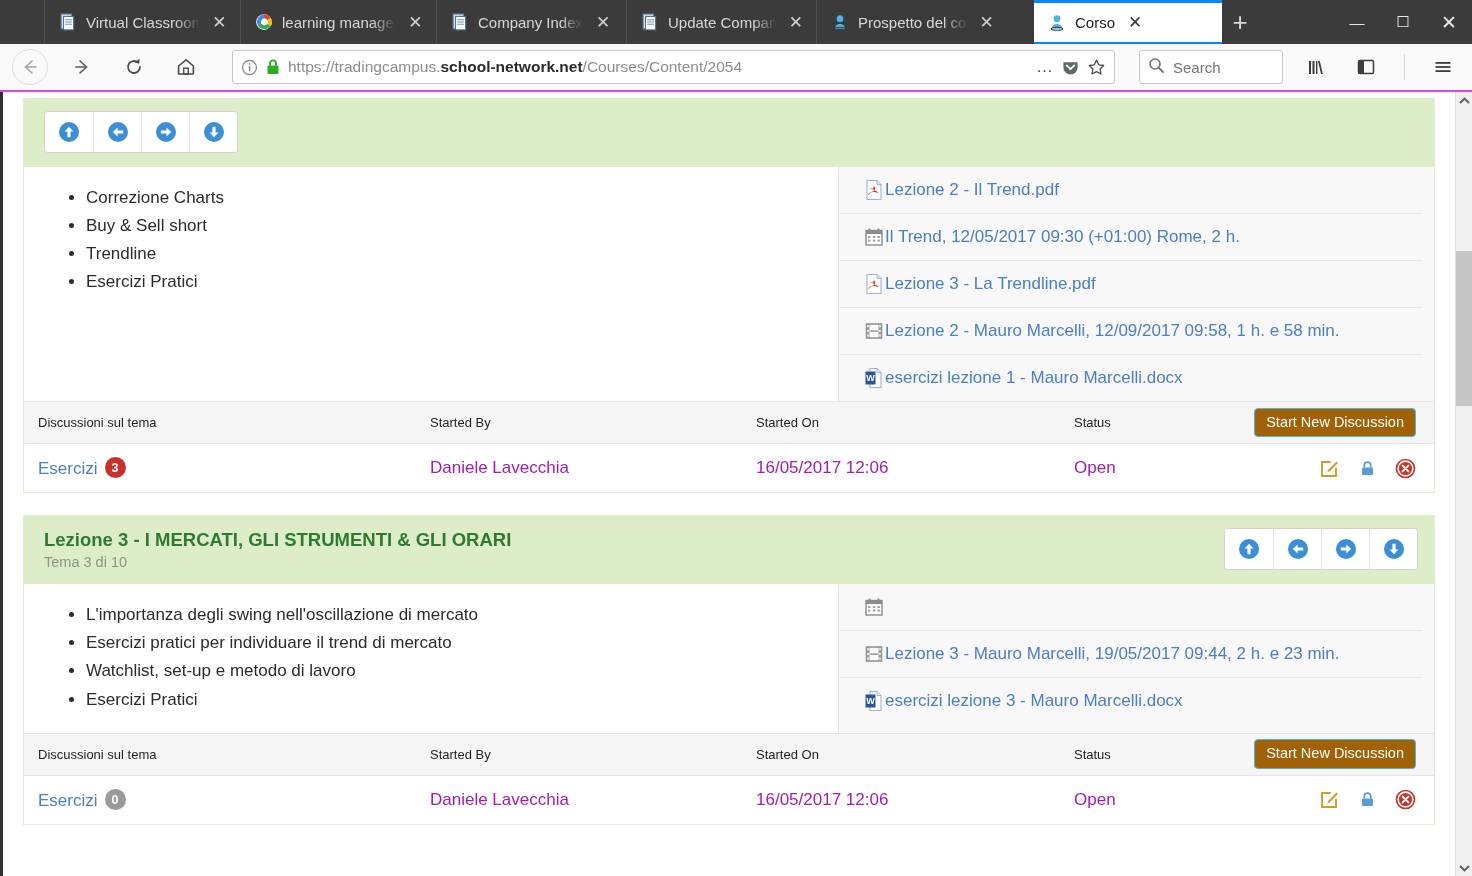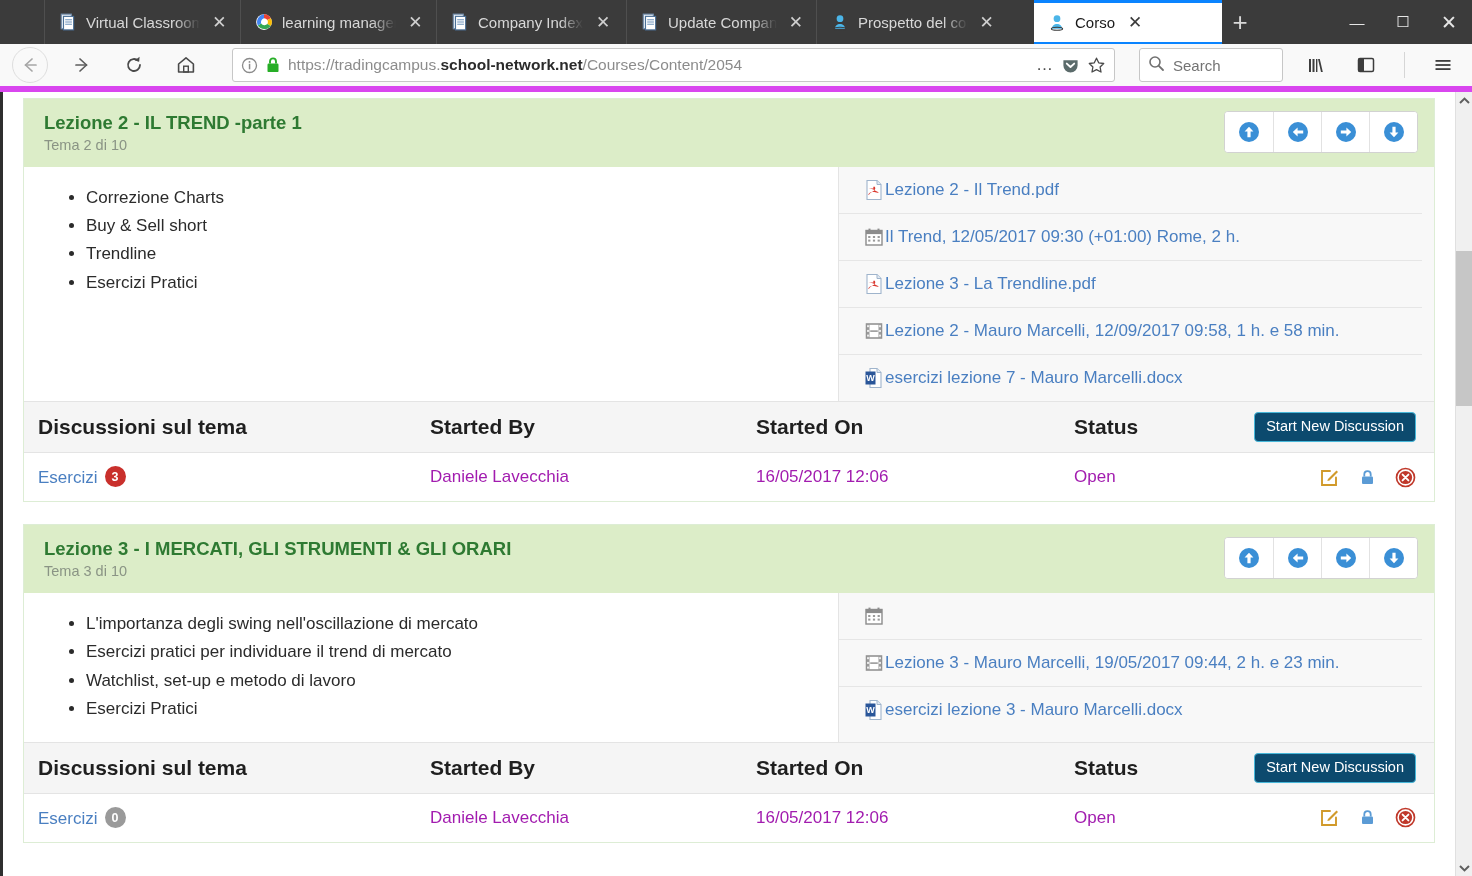--- a/index.html
+++ b/index.html
@@ -53,21 +53,21 @@
     width: 36px; height: 44px; color: #d8d8d8; font-size: 26px;
     display: flex; align-items: center; justify-content: center; font-weight: 300;
   }
   .winbtns { margin-left: auto; display: flex; height: 44px; }
   .winbtn { width: 46px; height: 44px; display: flex; align-items: center; justify-content: center;
             color: #e6e6e6; font-size: 15px; }
   .winbtn.close { font-size: 19px; }
 
   .navbar {
     height: 48px; flex: 0 0 48px; background: #f9f9f9;
-    border-bottom: 6px solid #d946ef;
+    border-bottom: 2px solid #d946ef;
     display: flex; align-items: center; padding: 0 12px; gap: 16px;
   }
   .navbtn { width: 36px; height: 36px; display: flex; align-items: center; justify-content: center;
             color: #6a6a6a; border-radius: 50%; }
   .navbtn.back { color: #a0a0a0; border: 1px solid #dedede; }
   .urlbar {
     flex: 1 1 auto; height: 34px; margin: 0 8px 0 12px;
     background: #ffffff; border: 1px solid #c7c7c7; border-radius: 3px;
     display: flex; align-items: center; padding: 0 8px; gap: 7px;
     font-size: 15.5px; min-width: 0;
@@ -129,32 +129,32 @@
   .disc-head {
     background: #f5f5f5; border-top: 1px solid #e4e4e4; border-bottom: 1px solid #e4e4e4;
     display: flex; align-items: center; padding: 13px 18px 13px 14px; position: relative;
   }
   .disc-row { display: flex; align-items: center; padding: 13px 18px 13px 14px; background: #fff; }
   .c1 { width: 392px; flex: 0 0 392px; }
   .c2 { width: 326px; flex: 0 0 326px; }
   .c3 { width: 318px; flex: 0 0 318px; }
   .c4 { width: 238px; flex: 0 0 238px; }
   .c5 { flex: 1 1 auto; display: flex; align-items: center; justify-content: flex-end; gap: 16px; }
-  .th { font-size: 21px; font-weight: 700; color: #1f1f1f; }
+  .th { font-size: 13px; font-weight: 400; color: #1f1f1f; }
   .td { font-size: 17px; color: #a21caf; }
   .td-link { font-size: 17px; color: #4a7fc1; }
   .badge {
     display: inline-flex; align-items: center; justify-content: center;
     min-width: 21px; height: 21px; padding: 0 6px; border-radius: 11px;
     font-size: 12.5px; font-weight: 700; color: #fff; margin-left: 7px; vertical-align: 2px;
   }
   .badge.red { background: #c9302c; }
   .badge.grey { background: #9a9a9a; }
   .btn-newdisc {
-    background: #0c4a6e; border: 1px solid #46b8da; color: #fff; border-radius: 4px;
+    background: #a16207; border: 1px solid #46b8da; color: #fff; border-radius: 4px;
     font-size: 14.5px; padding: 6px 11px; cursor: pointer; line-height: 1.1;
     font-family: "Liberation Sans", sans-serif; white-space: nowrap;
   }
   .head-btn-wrap { position: absolute; right: 18px; top: 50%; transform: translateY(-50%); }
   .act-icon { width: 22px; height: 22px; display: flex; align-items: center; justify-content: center; cursor: pointer; }
 
   
   .scrollbar {
     width: 17px; flex: 0 0 17px; background: #f0f0f0;
     display: flex; flex-direction: column; align-items: center;
@@ -341,24 +341,20 @@
     </div>
   </div>
 
   <div class="viewport">
     <div class="page">
       <div class="page-topfade"></div>
       <div class="page-inner">
 
         <div class="panel">
           <div class="panel-head">
-            <div>
-              <div class="panel-title">Lezione 2 - IL TREND -parte 1</div>
-              <div class="panel-sub">Tema 2 di 10</div>
-            </div>
             <div class="navgroup">
               <button>
                 <svg width="22" height="22" viewBox="0 0 22 22">
                     <circle cx="11" cy="11" r="10" fill="#3a8fd6"></circle>
                     <path d="M11 5.8 L15.4 10.6 H12.6 V16.2 H9.4 V10.6 H6.6 Z" fill="#fff"></path>
                   </svg>
               </button>
               <button>
                 <svg width="22" height="22" viewBox="0 0 22 22">
                     <circle cx="11" cy="11" r="10" fill="#3a8fd6"></circle>
@@ -450,21 +446,21 @@
               </div>
               <div class="res-row">
                 <span class="res-icon">
                   <svg width="20" height="22" viewBox="0 0 20 22">
                       <path d="M6 1.5 h7 l4 4 v15 H6 Z" fill="#fff" stroke="#9fb4cc" stroke-width="1.1"></path>
                       <path d="M13 1.5 v4 h4" fill="#e3ebf3" stroke="#9fb4cc" stroke-width="1"></path>
                       <rect x="1.5" y="4.5" width="10" height="13" fill="#2a5699"></rect>
                       <text x="6.5" y="14.2" font-size="9" font-family="Liberation Sans, sans-serif" fill="#fff" text-anchor="middle" font-weight="bold">W</text>
                     </svg>
                 </span>
-                <span class="res-link">esercizi lezione 7 - Mauro Marcelli.docx</span>
+                <span class="res-link">esercizi lezione 1 - Mauro Marcelli.docx</span>
               </div>
             </div>
           </div>
 
           <div class="disc-head">
             <div class="c1 th">Discussioni sul tema</div>
             <div class="c2 th">Started By</div>
             <div class="c3 th">Started On</div>
             <div class="c4 th">Status</div>
             <div class="head-btn-wrap">

